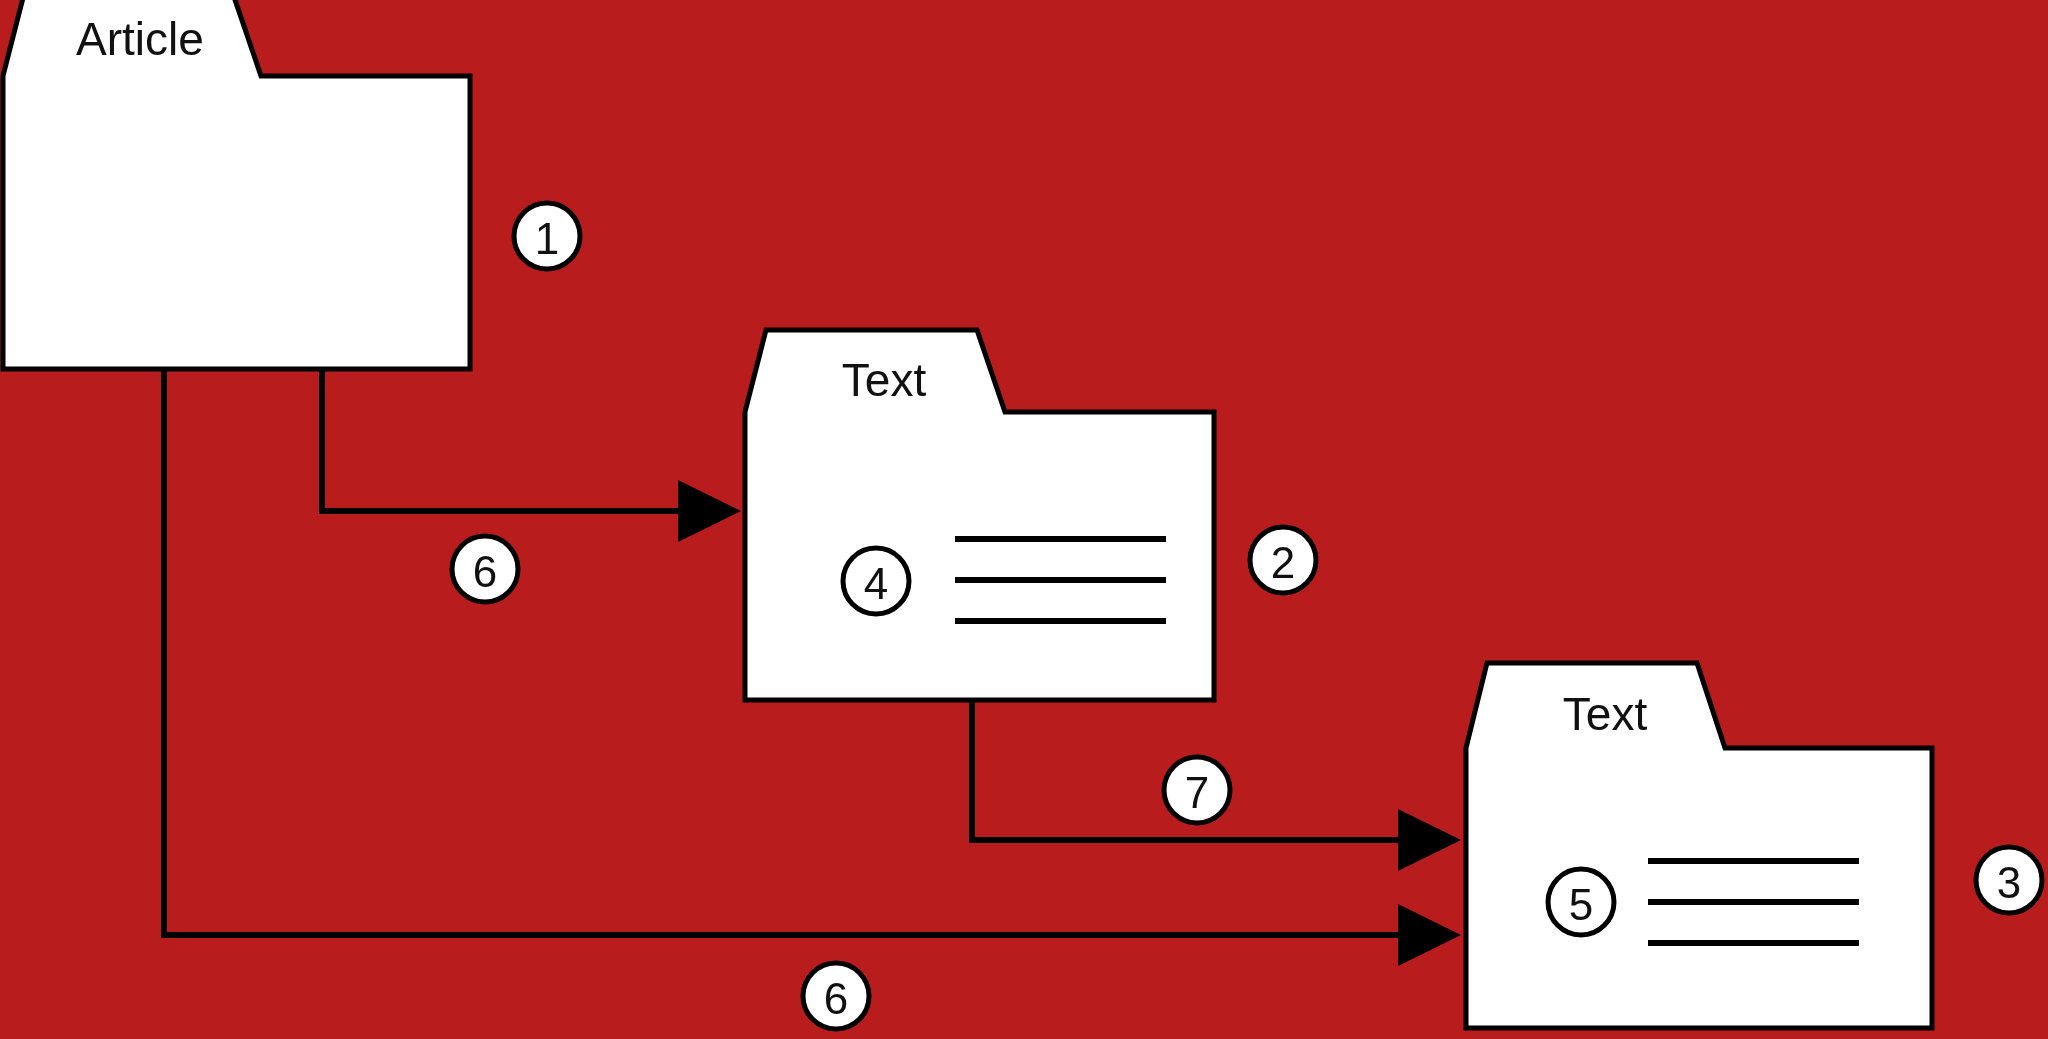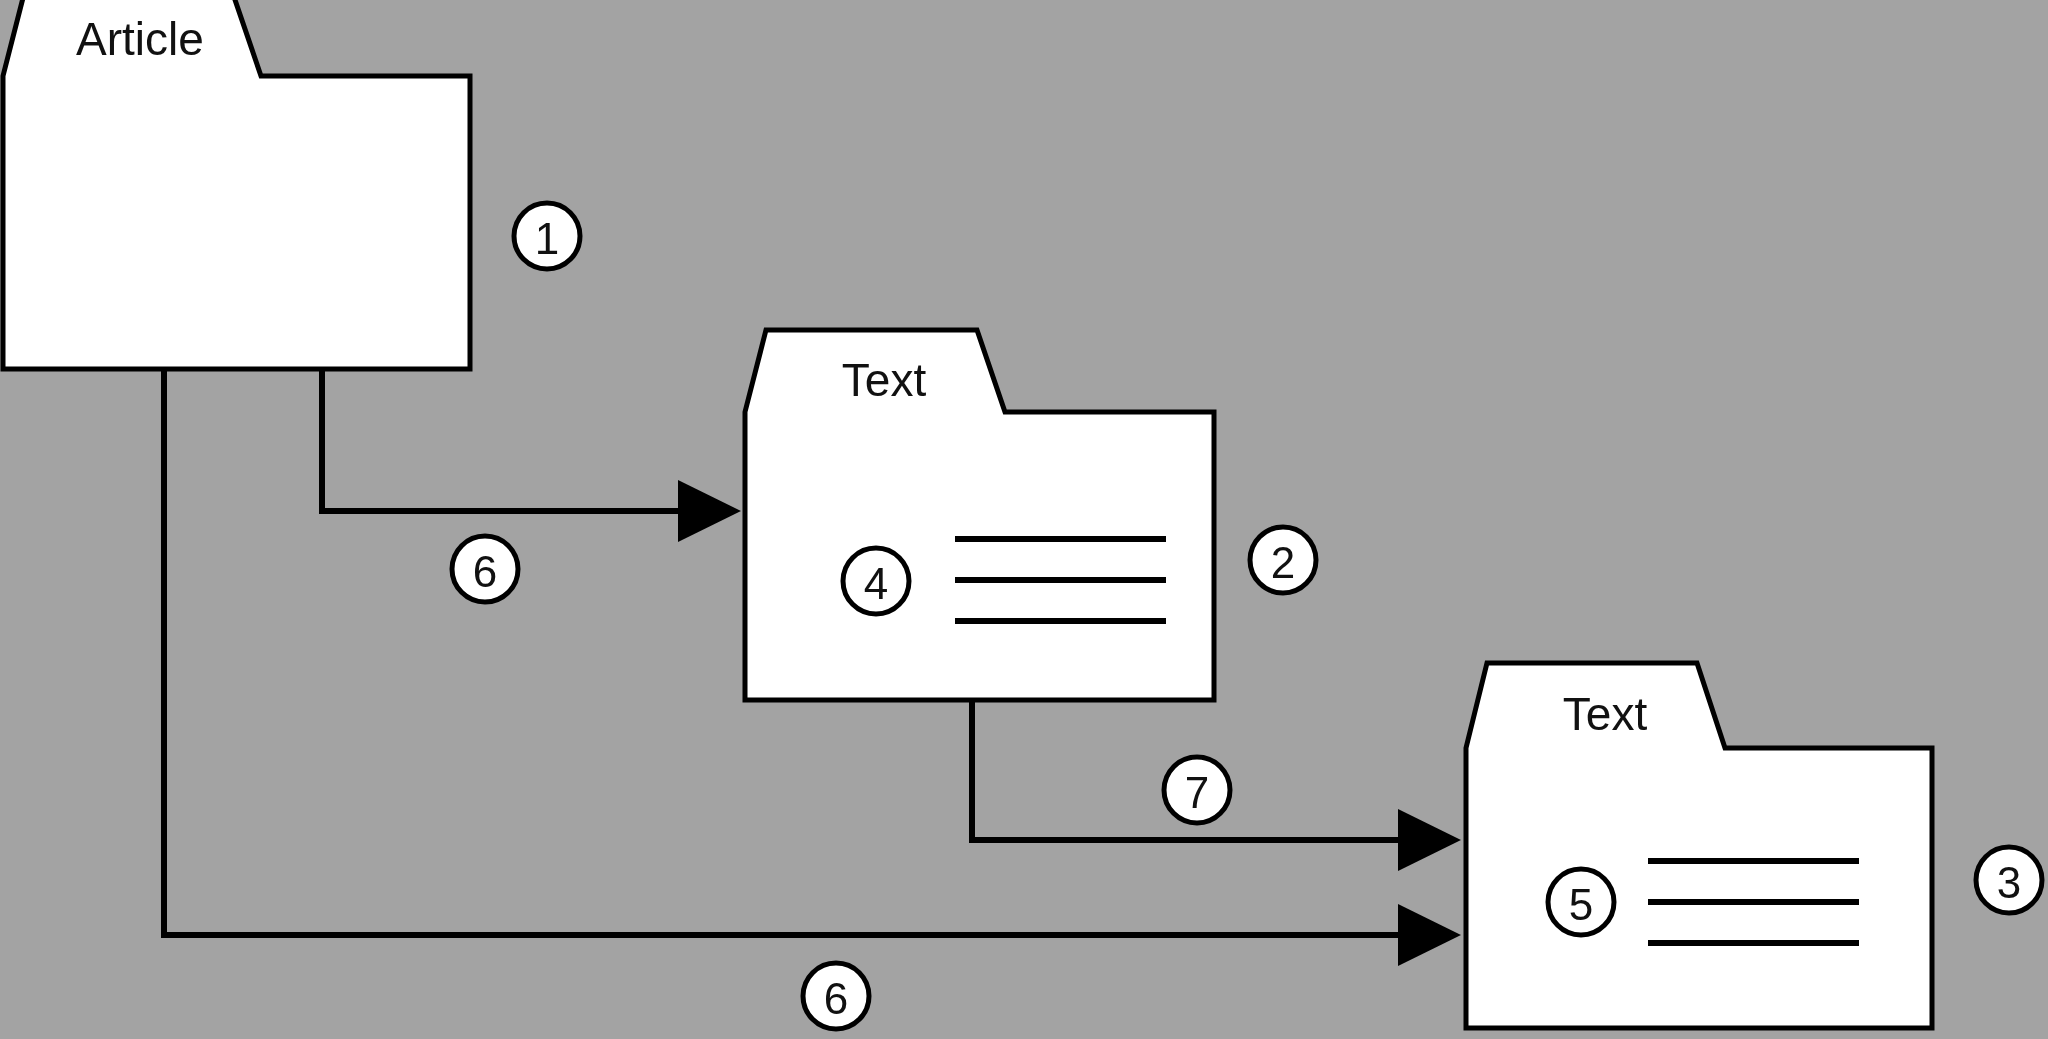--- a/index.html
+++ b/index.html
@@ -11,21 +11,21 @@
   body {
     width: 2048px;
     height: 1039px;
     overflow: hidden;
     font-family: "Liberation Sans", sans-serif;
   }
   #diagram-root {
     position: relative;
     width: 2048px;
     height: 1039px;
-    background: #a3a3a3;
+    background: #b91c1c;
   }
   svg#diagram-canvas {
     display: block;
     width: 2048px;
     height: 1039px;
   }
   .folder-outline {
     fill: #ffffff;
     stroke: #000000;
     stroke-width: 5;

